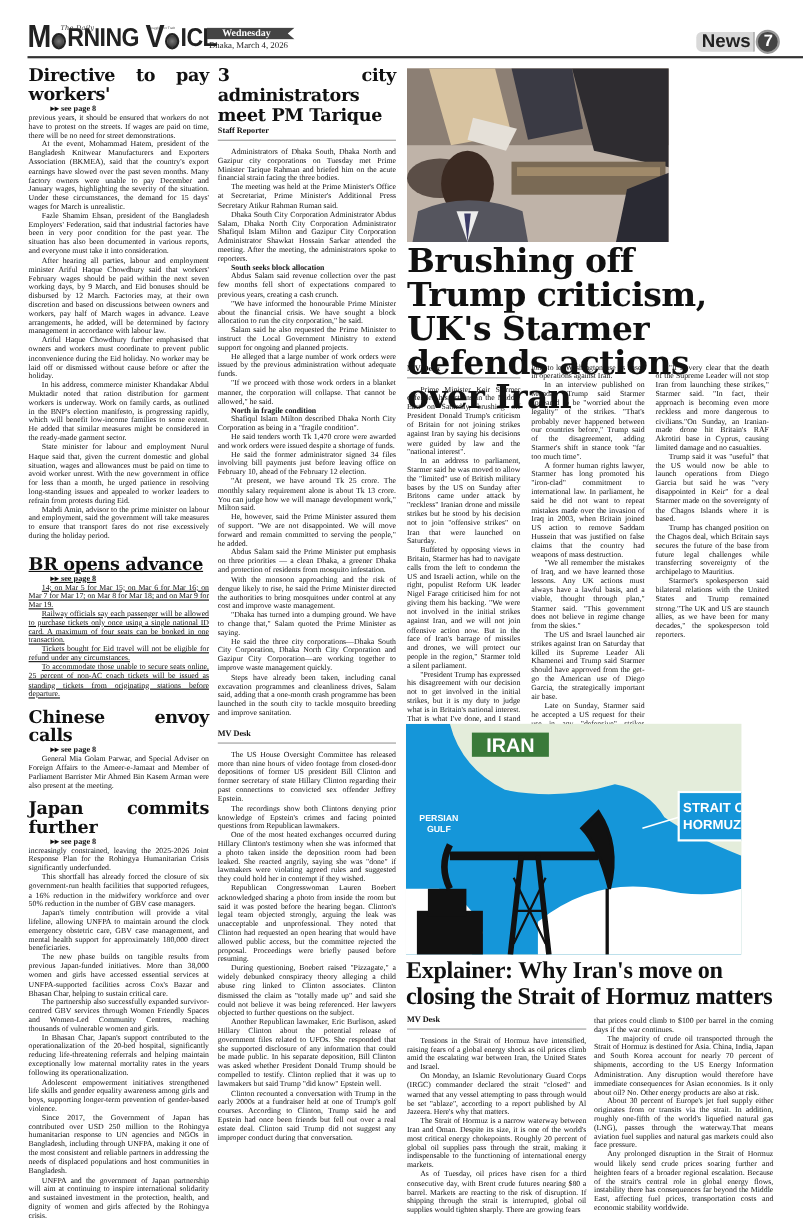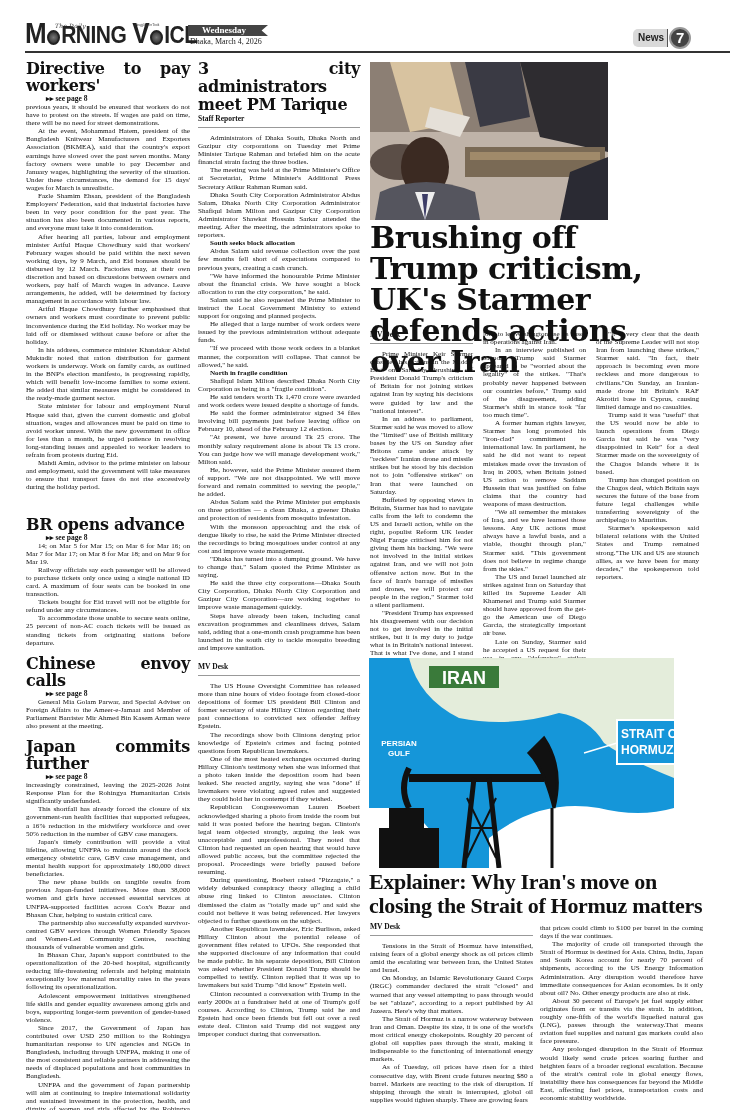--- a/index.html
+++ b/index.html
@@ -12,21 +12,21 @@
   .logo .the-daily{position:absolute;left:30px;top:-2px;font-family:"DejaVu Serif",serif;font-size:6px;font-style:italic;color:#333;letter-spacing:0.2px;}
   .logo .word{font-family:"Liberation Sans",sans-serif;font-weight:bold;font-size:21px;letter-spacing:-0.5px;line-height:21px;color:#222;transform:scaleY(1.12);transform-origin:bottom;}
   .logo .big{font-size:26px;line-height:24px;}
   .logo .globe{display:inline-block;width:13px;height:15px;border:2px solid #222;border-radius:50%;background:radial-gradient(circle,#777 0%,#333 80%);margin:0 1px 1px 1px;}
   .logo .tagline{position:absolute;left:110px;top:-1px;font-size:3px;color:#333;}
   .dayblock{position:absolute;left:188px;top:25px;width:80px;}
   .dayblock .day{background:#444;color:#fff;font-size:9px;font-weight:bold;text-align:center;height:11px;line-height:11px;padding-right:8px;clip-path:polygon(0 0,100% 0,92% 50%,100% 100%,0 100%);}
   .dayblock .date{font-size:8px;color:#222;margin-top:1px;padding-left:2px;}
   .mast-rule{position:absolute;left:25px;top:51px;width:705px;height:2px;background:#333;}
   .newsbadge{position:absolute;left:633px;top:27px;display:flex;align-items:center;}
-  .newsbadge .label{background:#d9d9d9;font-family:"Liberation Sans",sans-serif;font-weight:bold;font-size:10px;color:#222;padding:1px 3px 1px 5px;border-radius:5px 0 0 5px;height:18px;line-height:16px;border-right:1px solid #555;}
+  .newsbadge .label{background:#d9d9d9;font-family:"Liberation Sans",sans-serif;font-weight:bold;font-size:17px;color:#222;padding:1px 3px 1px 5px;border-radius:5px 0 0 5px;height:18px;line-height:16px;border-right:1px solid #555;}
   .newsbadge .num{width:22px;height:22px;border-radius:50%;background:#444;border:2px solid #999;color:#fff;font-family:"Liberation Sans",sans-serif;font-weight:bold;font-size:15px;text-align:center;line-height:18px;margin-left:1px;}
   
   .col{position:absolute;font-size:7.1px;line-height:8.1px;text-align:justify;}
   .col p{text-indent:12px;}
   .col p.noi{text-indent:0;}
   .col .sub{font-weight:bold;text-indent:12px;}
   h2.hl{font-family:"DejaVu Serif","Liberation Serif",serif;font-weight:bold;font-size:16px;line-height:17px;letter-spacing:-0.3px;color:#111;}
   .seepage{font-family:"Liberation Serif",serif;font-weight:bold;font-size:7.5px;line-height:9px;padding-left:20px;}
   .byline{font-weight:bold;font-size:7.5px;line-height:9px;}
   .rule{height:1px;background:#999;margin:4px 0 6px 0;}
@@ -67,21 +67,21 @@
         <p class="noi">previous years, it should be ensured that workers do not have to protest on the streets. If wages are paid on time, there will be no need for street demonstrations.</p>
         <p>At the event, Mohammad Hatem, president of the Bangladesh Knitwear Manufacturers and Exporters Association (BKMEA), said that the country's export earnings have slowed over the past seven months. Many factory owners were unable to pay December and January wages, highlighting the severity of the situation. Under these circumstances, the demand for 15 days' wages for March is unrealistic.</p>
         <p>Fazle Shamim Ehsan, president of the Bangladesh Employers' Federation, said that industrial factories have been in very poor condition for the past year. The situation has also been documented in various reports, and everyone must take it into consideration.</p>
         <p>After hearing all parties, labour and employment minister Ariful Haque Chowdhury said that workers' February wages should be paid within the next seven working days, by 9 March, and Eid bonuses should be disbursed by 12 March. Factories may, at their own discretion and based on discussions between owners and workers, pay half of March wages in advance. Leave arrangements, he added, will be determined by factory management in accordance with labour law.</p>
         <p>Ariful Haque Chowdhury further emphasised that owners and workers must coordinate to prevent public inconvenience during the Eid holiday. No worker may be laid off or dismissed without cause before or after the holiday.</p>
         <p>In his address, commerce minister Khandakar Abdul Muktadir noted that ration distribution for garment workers is underway. Work on family cards, as outlined in the BNP's election manifesto, is progressing rapidly, which will benefit low-income families to some extent. He added that similar measures might be considered in the ready-made garment sector.</p>
         <p>State minister for labour and employment Nurul Haque said that, given the current domestic and global situation, wages and allowances must be paid on time to avoid worker unrest. With the new government in office for less than a month, he urged patience in resolving long-standing issues and appealed to worker leaders to refrain from protests during Eid.</p>
         <p>Mahdi Amin, advisor to the prime minister on labour and employment, said the government will take measures to ensure that transport fares do not rise excessively during the holiday period.</p>
       </div>
   </article>
-  <article style="margin-top:24px;">
+  <article style="margin-top:12px;text-decoration:underline;">
     <h2 class="hl">BR opens advance</h2>
     <div class="seepage">▸▸ see page 8</div>
     <div class="body">
         <p>14; on Mar 5 for Mar 15; on Mar 6 for Mar 16; on Mar 7 for Mar 17; on Mar 8 for Mar 18; and on Mar 9 for Mar 19.</p>
         <p>Railway officials say each passenger will be allowed to purchase tickets only once using a single national ID card. A maximum of four seats can be booked in one transaction.</p>
         <p>Tickets bought for Eid travel will not be eligible for refund under any circumstances.</p>
         <p>To accommodate those unable to secure seats online, 25 percent of non-AC coach tickets will be issued as standing tickets from originating stations before departure.</p>
       </div>
   </article>
   <article style="margin-top:8px;">
@@ -124,21 +124,21 @@
         <p>Salam said he also requested the Prime Minister to instruct the Local Government Ministry to extend support for ongoing and planned projects.</p>
         <p>He alleged that a large number of work orders were issued by the previous administration without adequate funds.</p>
         <p>"If we proceed with those work orders in a blanket manner, the corporation will collapse. That cannot be allowed," he said.</p>
         <div class="sub">North in fragile condition</div>
         <p>Shafiqul Islam Milton described Dhaka North City Corporation as being in a "fragile condition".</p>
         <p>He said tenders worth Tk 1,470 crore were awarded and work orders were issued despite a shortage of funds.</p>
         <p>He said the former administrator signed 34 files involving bill payments just before leaving office on February 10, ahead of the February 12 election.</p>
         <p>"At present, we have around Tk 25 crore. The monthly salary requirement alone is about Tk 13 crore. You can judge how we will manage development work," Milton said.</p>
         <p>He, however, said the Prime Minister assured them of support. "We are not disappointed. We will move forward and remain committed to serving the people," he added.</p>
         <p>Abdus Salam said the Prime Minister put emphasis on three priorities — a clean Dhaka, a greener Dhaka and protection of residents from mosquito infestation.</p>
-        <p>With the monsoon approaching and the risk of dengue likely to rise, he said the Prime Minister directed the recordings to bring mosquitoes under control at any cost and improve waste management.</p>
+        <p>With the monsoon approaching and the risk of dengue likely to rise, he said the Prime Minister directed the authorities to bring mosquitoes under control at any cost and improve waste management.</p>
         <p>"Dhaka has turned into a dumping ground. We have to change that," Salam quoted the Prime Minister as saying.</p>
         <p>He said the three city corporations—Dhaka South City Corporation, Dhaka North City Corporation and Gazipur City Corporation—are working together to improve waste management quickly.</p>
         <p>Steps have already been taken, including canal excavation programmes and cleanliness drives, Salam said, adding that a one-month crash programme has been launched in the south city to tackle mosquito breeding and improve sanitation.</p>
       </div>
   </article>
   <article style="margin-top:10px;">
     <div class="byline">MV Desk</div>
     <div class="rule"></div>
     <div class="body">
         <p>The US House Oversight Committee has released more than nine hours of video footage from closed-door depositions of former US president Bill Clinton and former secretary of state Hillary Clinton regarding their past connections to convicted sex offender Jeffrey Epstein.</p>

